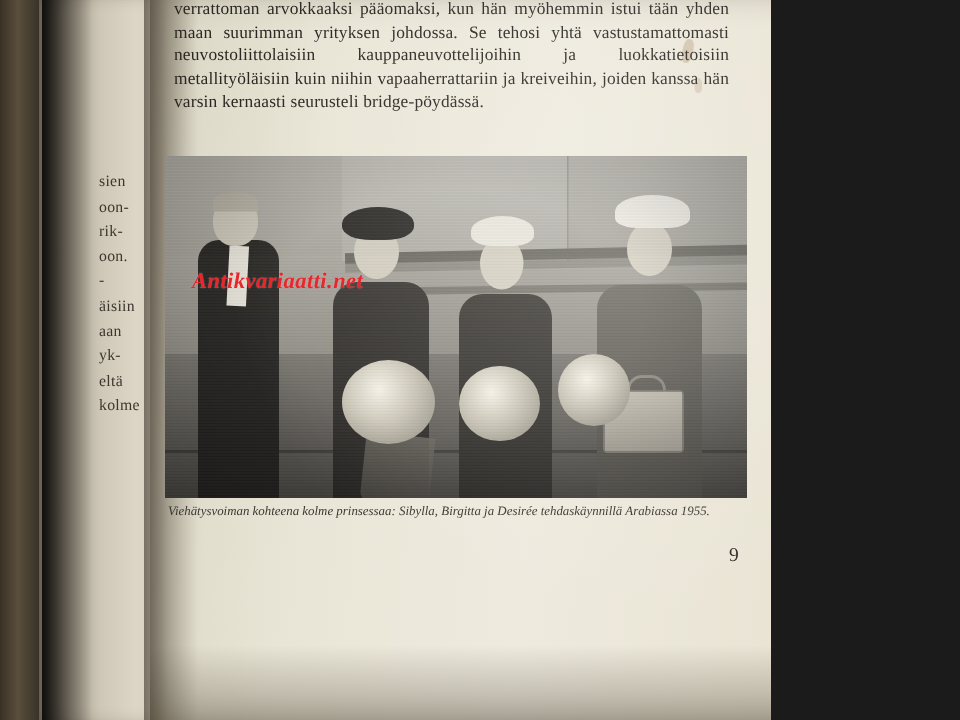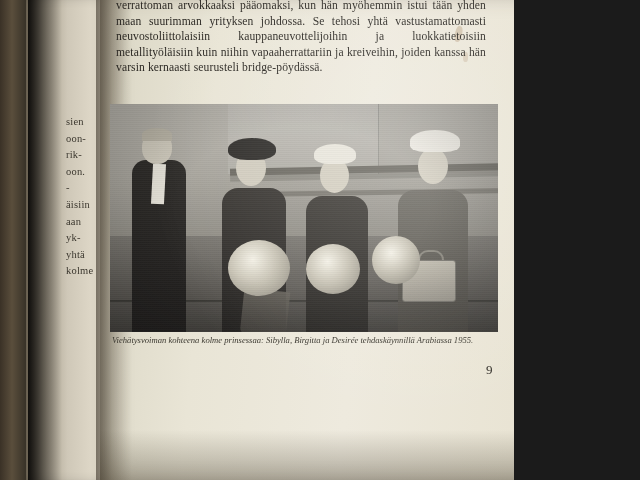--- a/index.html
+++ b/index.html
@@ -353,21 +353,21 @@
     <div class="left-page-text">
       <div>sien</div>
       <div>oon-</div>
       <div>rik-</div>
       <div>oon.</div>
       <div>-</div>
       <div>äisiin</div>
       <div>aan</div>
       <div>yk-</div>
       <div></div>
-      <div>yhtä</div>
+      <div>eltä</div>
       <div>kolme</div>
     </div>
   </div>
 
   <div class="spine-shadow"></div>
 
   <div class="right-page"></div>
   <div class="gutter"></div>
 
   <div class="edge-mark"></div>
@@ -408,20 +408,21 @@
       <div class="stems"></div>
       <div class="bouquet bq1"></div>
       <div class="bouquet bq2"></div>
       <div class="bouquet bq3"></div>
 
       <div class="photo-grain"></div>
       <div class="photo-vignette"></div>
     </div>
   </div>
 
+  <div class="watermark">Antikvariaatti.net</div>
 
   <div class="caption">Viehätysvoiman kohteena kolme prinsessaa: Sibylla, Birgitta ja Desirée tehdaskäynnillä Arabiassa 1955.</div>
 
   <div class="page-number">9</div>
 
   <div class="page-sheen"></div>
   <div class="bottom-shade"></div>
   <div class="right-edge-dark"></div>
 
 </div>

